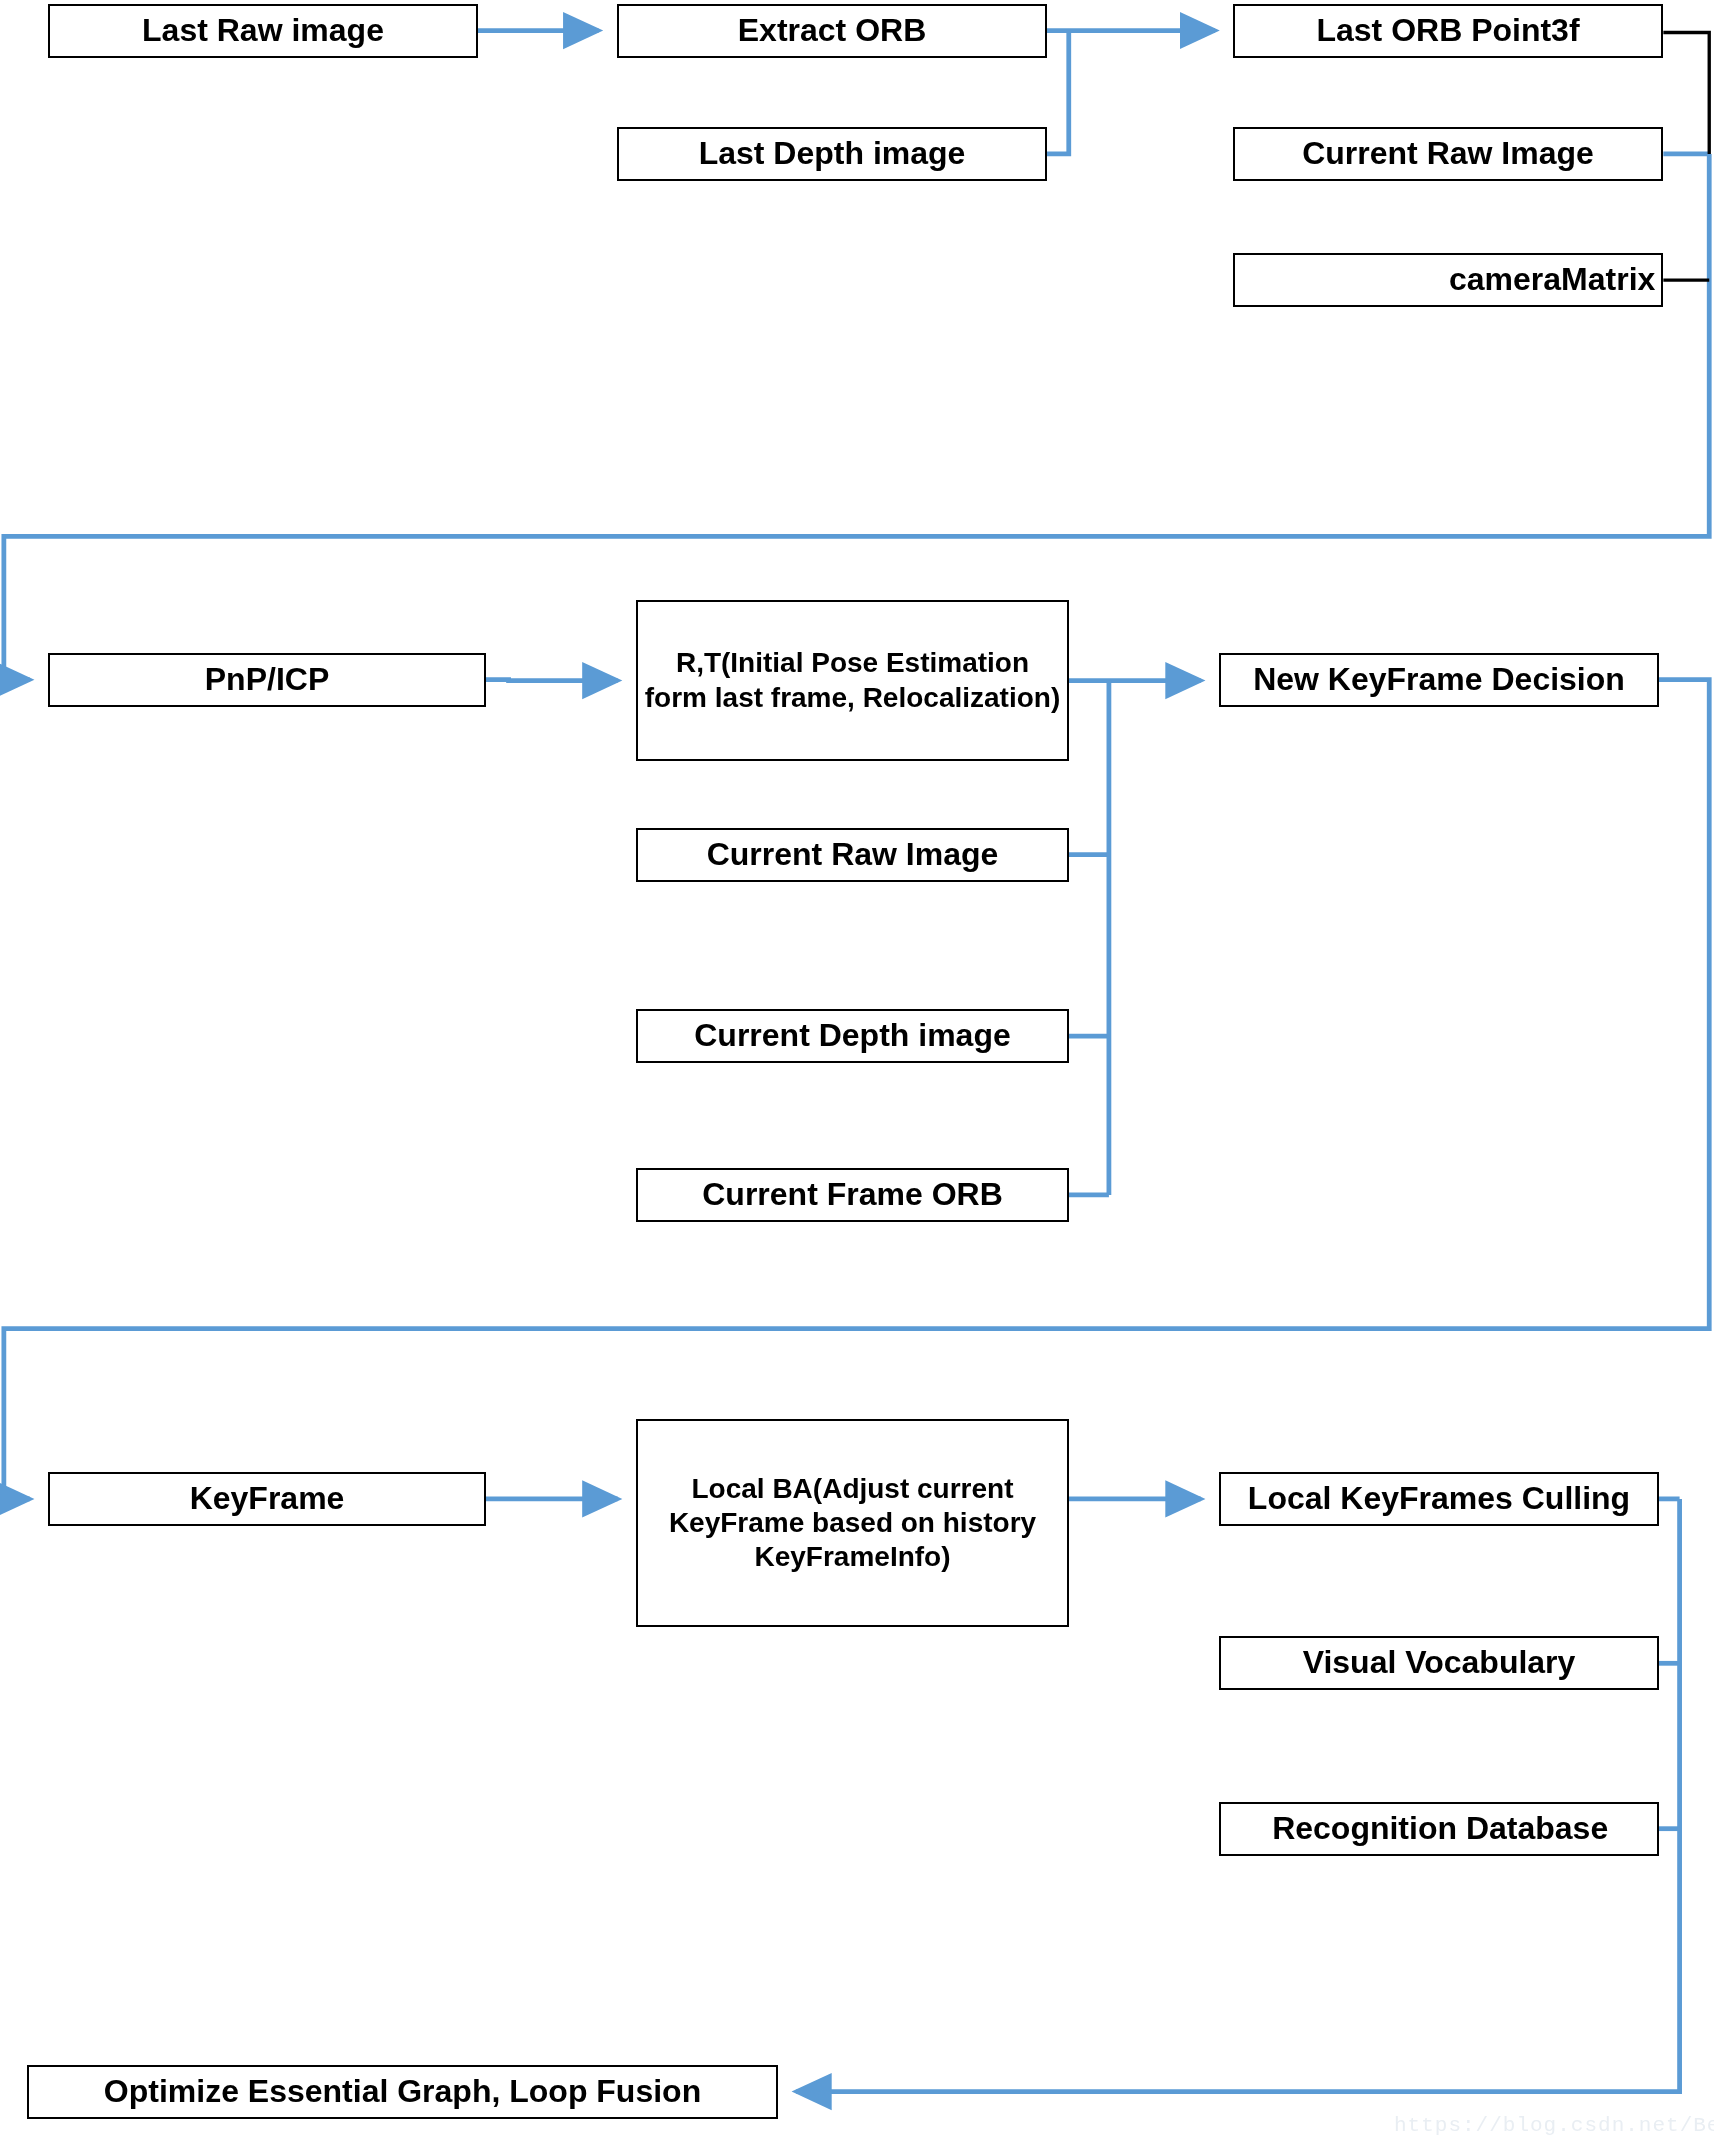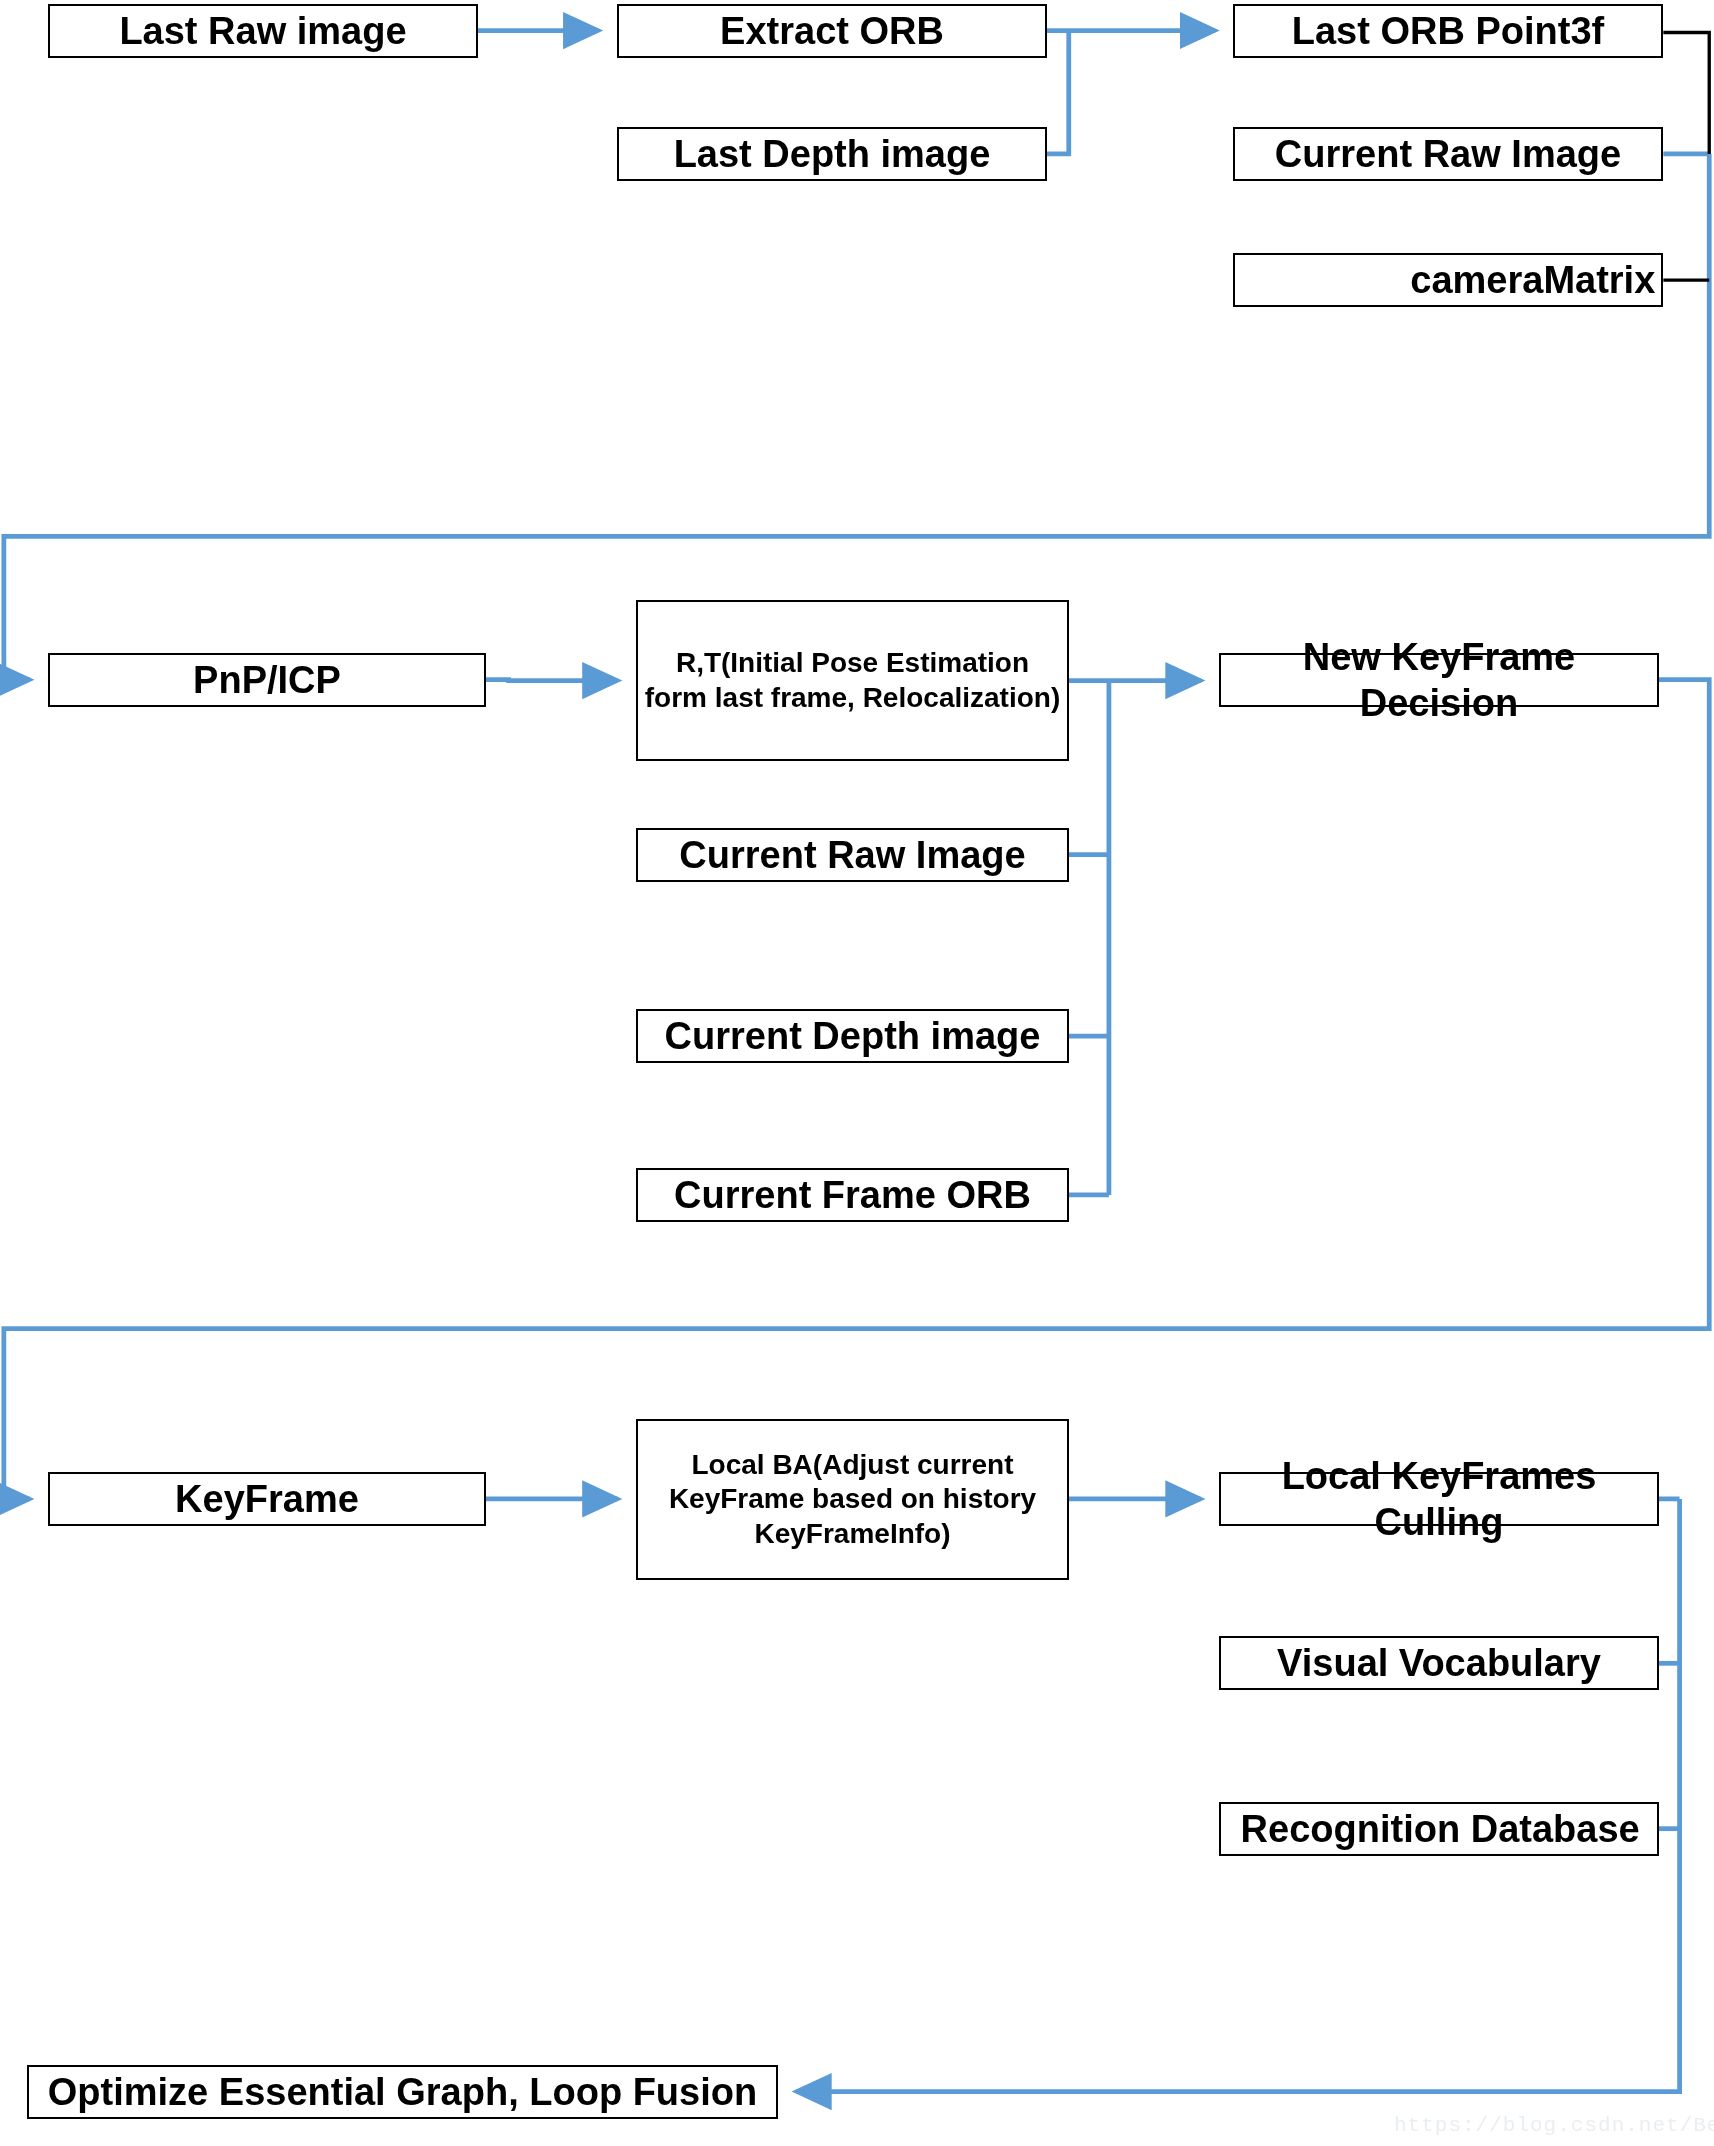--- a/index.html
+++ b/index.html
@@ -3,21 +3,21 @@
 <meta charset="utf-8">
 <style>
   html,body{margin:0;padding:0;background:#ffffff;}
   body{width:1715px;height:2147px;position:relative;overflow:hidden;
        font-family:"Liberation Sans",sans-serif;}
   #stage{position:absolute;left:0;top:0;width:1715px;height:2147px;}
   svg.layer{position:absolute;left:0;top:0;width:1715px;height:2147px;}
   .node{position:absolute;box-sizing:border-box;border:2.9px solid #000000;
         background:#ffffff;display:flex;align-items:center;justify-content:center;
         text-align:center;font-weight:bold;color:#000000;line-height:1.22;
-        font-size:38px;padding:1.9px 5.7px;}
+        font-size:32px;padding:1.9px 5.7px;}
   .node.multi{font-size:28px;}
   .watermark{position:absolute;color:#e9eef3;font-size:21px;
              font-family:"Liberation Mono",monospace;letter-spacing:1px;
              white-space:nowrap;}
 </style>
 </head>
 <body>
 
 <div id="stage">
 
@@ -122,21 +122,21 @@
   </div>
 
   <div class="node" style="left:636px;top:1168px;width:433px;height:54px;">
     <span>Current Frame ORB</span>
   </div>
 
   <div class="node" style="left:48px;top:1472px;width:438px;height:54px;">
     <span>KeyFrame</span>
   </div>
 
-  <div class="node multi" style="left:636px;top:1419px;width:433px;height:161px;">
+  <div class="node multi" style="left:636px;top:1419px;width:433px;height:208px;">
     <span>Local BA(Adjust current KeyFrame based on history KeyFrameInfo)</span>
   </div>
 
   <div class="node" style="left:1219px;top:1472px;width:440px;height:54px;">
     <span>Local KeyFrames Culling</span>
   </div>
 
   <div class="node" style="left:1219px;top:1636px;width:440px;height:54px;">
     <span>Visual Vocabulary</span>
   </div>

